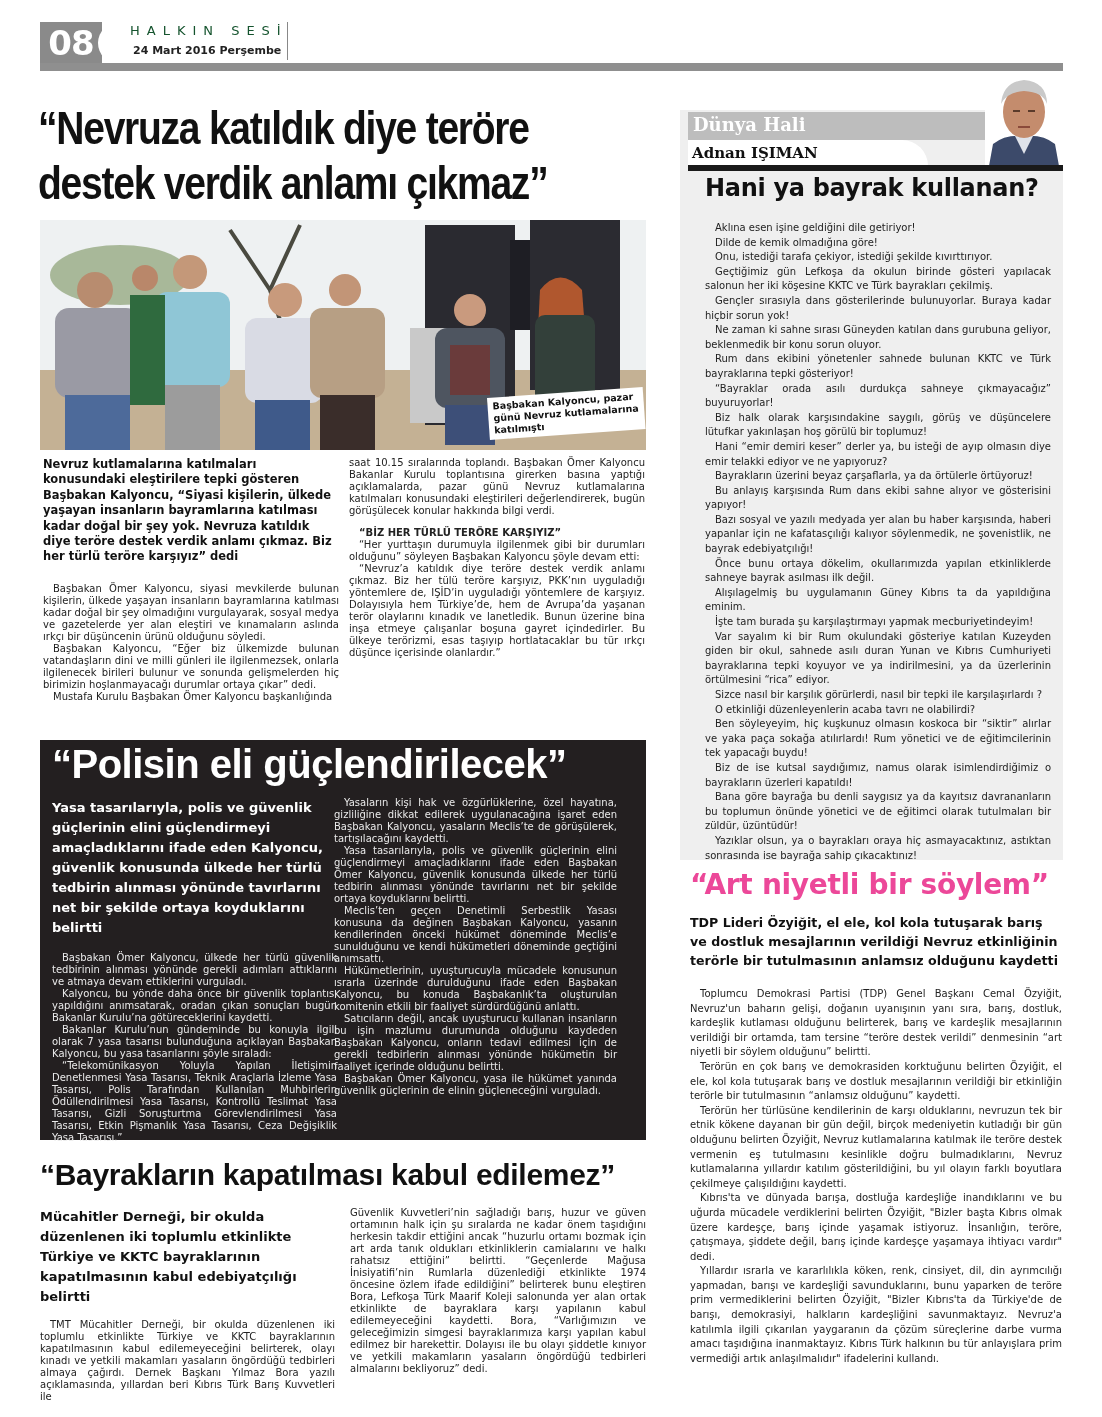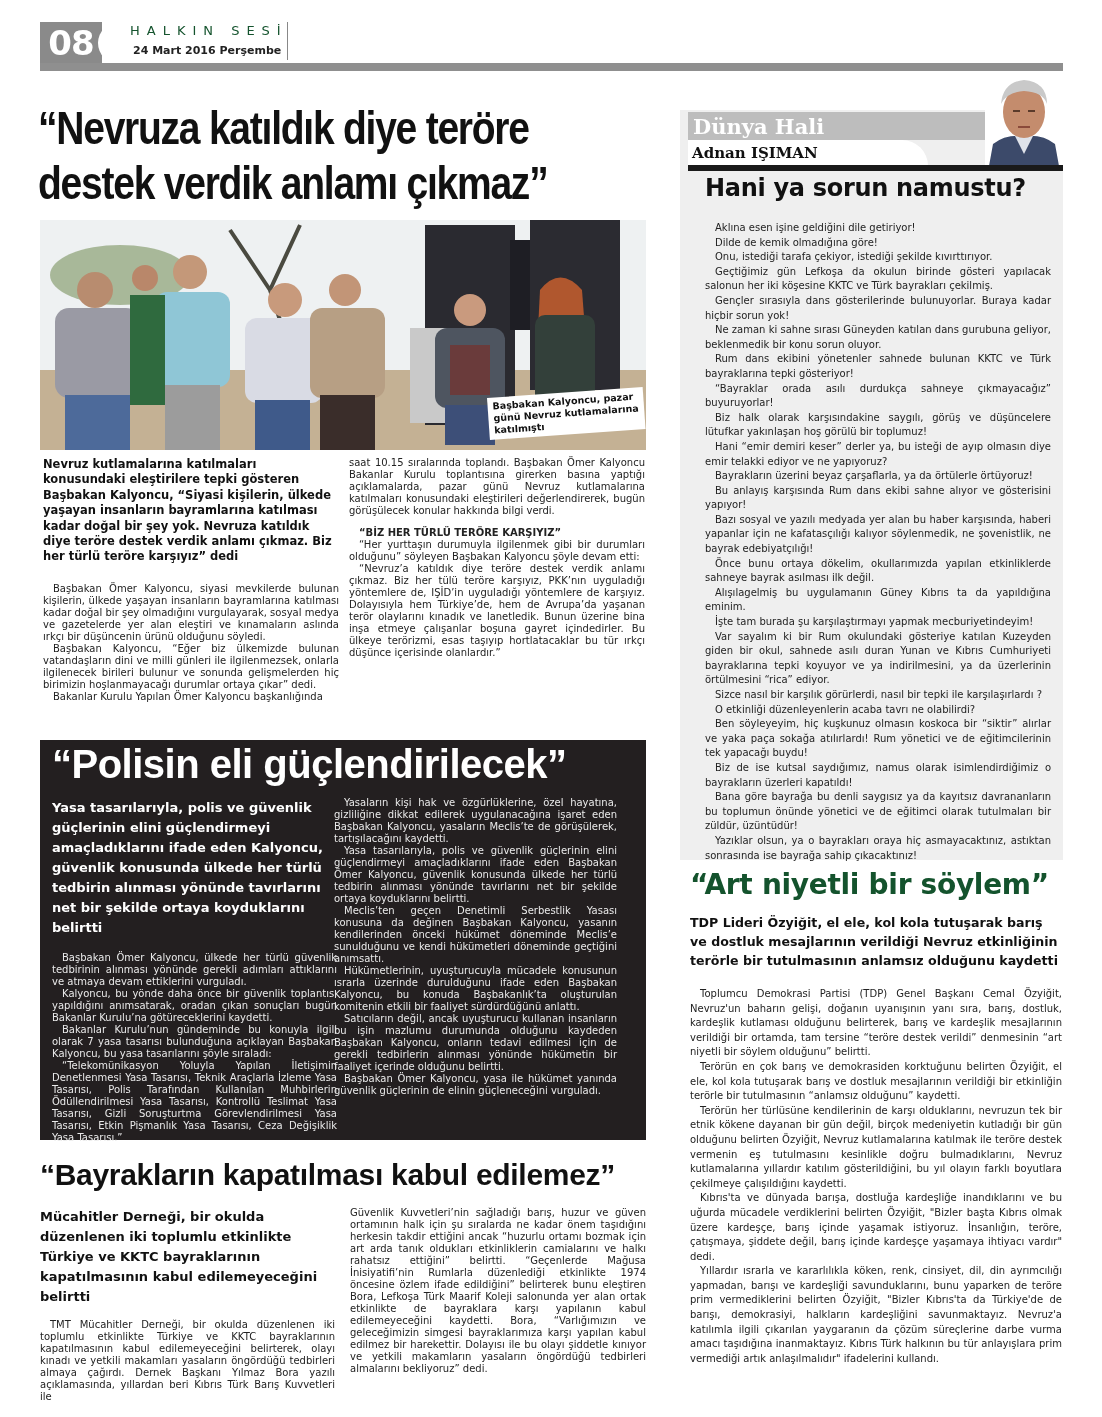--- a/index.html
+++ b/index.html
@@ -32,30 +32,30 @@
   .black-box .body-text, .dark-text { color: #eaeaea; }
   .dark-deck { color: #ffffff; font-size: 13px; line-height: 20px; font-weight: bold; }
 
   
   .bayrak-headline { left: 40px; top: 1158px; font-family: "Liberation Sans", sans-serif; font-weight: bold; font-size: 30px; letter-spacing: -0.3px; white-space: nowrap; color: #111; }
   .bayrak-deck { font-size: 13px; line-height: 20px; }
 
   
   .col-box { left: 680px; top: 110px; width: 383px; height: 750px; background: #efefef; }
   .col-label-bar { left: 688px; top: 112px; width: 300px; height: 28px; background: #bdbdbd; }
-  .col-label { left: 693px; top: 114px; font-family: "DejaVu Serif", serif; font-size: 21px; color: #fff; font-weight: bold; }
+  .col-label { left: 693px; top: 114px; font-family: "DejaVu Serif", serif; font-size: 18px; color: #fff; font-weight: bold; }
   .col-author-bar { left: 688px; top: 140px; width: 240px; height: 26px; background: #ffffff; border-radius: 0 26px 0 0; }
   .col-author { left: 692px; top: 144px; font-family: "DejaVu Serif", serif; font-size: 15px; font-weight: bold; color: #111; }
   .col-rule { left: 688px; top: 165px; width: 375px; height: 6px; background: #1a1a1a; }
   .col-photo { left: 985px; top: 74px; width: 78px; height: 92px; overflow: hidden; }
   .col-headline { left: 705px; top: 174px; font-family: "DejaVu Sans", sans-serif; font-weight: bold; font-size: 24px; color: #111; letter-spacing: -0.3px; white-space: nowrap; }
   .col-text { left: 705px; top: 221px; width: 346px; font-size: 10px; line-height: 14.6px; }
 
   
-  .art-headline { left: 690px; top: 868px; font-family: "DejaVu Sans", sans-serif; font-weight: bold; font-size: 28px; color: #14532d; white-space: nowrap; letter-spacing: -0.3px; }
+  .art-headline { left: 690px; top: 868px; font-family: "DejaVu Sans", sans-serif; font-weight: bold; font-size: 28px; color: #ec4899; white-space: nowrap; letter-spacing: -0.3px; }
   .art-deck { left: 690px; top: 913px; width: 372px; font-size: 12.6px; line-height: 19px; }
   .art-text { left: 690px; top: 987px; width: 372px; font-size: 10px; line-height: 14.6px; }
 </style>
 </head>
 <body>
 
 <div class="abs hdr-num">08</div>
 <div class="abs hdr-curve"></div>
 <div class="abs hdr-title">HALKIN SESİ</div>
 <div class="abs hdr-date">24 Mart 2016 Perşembe</div>
@@ -103,21 +103,21 @@
     </g>
   </svg>
 </div>
 <div class="abs caption">Başbakan Kalyoncu, pazar günü Nevruz kutlamalarına katılmıştı</div>
 
 <div class="abs" style="left:43px; top:457px; width:296px;">
   <div class="deck">Nevruz kutlamalarına katılmaları konusundaki eleştirilere tepki gösteren Başbakan Kalyoncu, “Siyasi kişilerin, ülkede yaşayan insanların bayramlarına katılması kadar doğal bir şey yok. Nevruza katıldık diye teröre destek verdik anlamı çıkmaz. Biz her türlü teröre karşıyız” dedi</div>
   <div class="body-text" style="margin-top:18px;">
     <p>Başbakan Ömer Kalyoncu, siyasi mevkilerde bulunan kişilerin, ülkede yaşayan insanların bayramlarına katılması kadar doğal bir şey olmadığını vurgulayarak, sosyal medya ve gazetelerde yer alan eleştiri ve kınamaların aslında ırkçı bir düşüncenin ürünü olduğunu söyledi.</p>
     <p>Başbakan Kalyoncu, “Eğer biz ülkemizde bulunan vatandaşların dini ve milli günleri ile ilgilenmezsek, onlarla ilgilenecek birileri bulunur ve sonunda gelişmelerden hiç birimizin hoşlanmayacağı durumlar ortaya çıkar” dedi.</p>
-    <p>Bakanlar Kurulu Yapılan Ömer Kalyoncu başkanlığında</p>
+    <p>Mustafa Kurulu Başbakan Ömer Kalyoncu başkanlığında</p>
   </div>
 </div>
 
 <div class="abs body-text" style="left:349px; top:457px; width:296px;">
   <p style="text-indent:0">saat 10.15 sıralarında toplandı. Başbakan Ömer Kalyoncu Bakanlar Kurulu toplantısına girerken basına yaptığı açıklamalarda, pazar günü Nevruz kutlamalarına katılmaları konusundaki eleştirileri değerlendirerek, bugün görüşülecek konular hakkında bilgi verdi.</p>
   <div class="sub-head">“BİZ HER TÜRLÜ TERÖRE KARŞIYIZ”</div>
   <p>“Her yurttaşın durumuyla ilgilenmek gibi bir durumları olduğunu” söyleyen Başbakan Kalyoncu şöyle devam etti:</p>
   <p>“Nevruz’a katıldık diye teröre destek verdik anlamı çıkmaz. Biz her tülü teröre karşıyız, PKK’nın uyguladığı yöntemlere de, IŞİD’in uyguladığı yöntemlere de karşıyız. Dolayısıyla hem Türkiye’de, hem de Avrupa’da yaşanan terör olaylarını kınadık ve lanetledik. Bunun üzerine bina inşa etmeye çalışanlar boşuna gayret içindedirler. Bu ülkeye terörizmi, esas taşıyıp hortlatacaklar bu tür ırkçı düşünce içerisinde olanlardır.”</p>
 </div>
 
@@ -136,21 +136,21 @@
   <p>Yasaların kişi hak ve özgürlüklerine, özel hayatına, gizliliğine dikkat edilerek uygulanacağına işaret eden Başbakan Kalyoncu, yasaların Meclis’te de görüşülerek, tartışılacağını kaydetti.</p>
   <p>Yasa tasarılarıyla, polis ve güvenlik güçlerinin elini güçlendirmeyi amaçladıklarını ifade eden Başbakan Ömer Kalyoncu, güvenlik konusunda ülkede her türlü tedbirin alınması yönünde tavırlarını net bir şekilde ortaya koyduklarını belirtti.</p>
   <p>Meclis’ten geçen Denetimli Serbestlik Yasası konusuna da değinen Başbakan Kalyoncu, yasanın kendilerinden önceki hükümet döneminde Meclis’e sunulduğunu ve kendi hükümetleri döneminde geçtiğini anımsattı.</p>
   <p>Hükümetlerinin, uyuşturucuyla mücadele konusunun ısrarla üzerinde durulduğunu ifade eden Başbakan Kalyoncu, bu konuda Başbakanlık’ta oluşturulan komitenin etkili bir faaliyet sürdürdüğünü anlattı.</p>
   <p>Satıcıların değil, ancak uyuşturucu kullanan insanların bu işin mazlumu durumunda olduğunu kaydeden Başbakan Kalyoncu, onların tedavi edilmesi için de gerekli tedbirlerin alınması yönünde hükümetin bir faaliyet içerinde olduğunu belirtti.</p>
   <p>Başbakan Ömer Kalyoncu, yasa ile hükümet yanında güvenlik güçlerinin de elinin güçleneceğini vurguladı.</p>
 </div>
 
 <div class="abs bayrak-headline">“Bayrakların kapatılması kabul edilemez”</div>
 <div class="abs" style="left:40px; top:1207px; width:295px;">
-  <div class="deck bayrak-deck">Mücahitler Derneği, bir okulda düzenlenen iki toplumlu etkinlikte Türkiye ve KKTC bayraklarının kapatılmasının kabul edilemeyeceğini belirtti</div>
+  <div class="deck bayrak-deck">Mücahitler Derneği, bir okulda düzenlenen iki toplumlu etkinlikte Türkiye ve KKTC bayraklarının kapatılmasının kabul edebiyatçılığı belirtti</div>
   <div class="body-text" style="margin-top:12px;">
     <p>TMT Mücahitler Derneği, bir okulda düzenlenen iki toplumlu etkinlikte Türkiye ve KKTC bayraklarının kapatılmasının kabul edilemeyeceğini belirterek, olayı kınadı ve yetkili makamları yasaların öngördüğü tedbirleri almaya çağırdı. Dernek Başkanı Yılmaz Bora yazılı açıklamasında, yıllardan beri Kıbrıs Türk Barış Kuvvetleri ile</p>
   </div>
 </div>
 <div class="abs body-text" style="left:350px; top:1207px; width:296px;">
   <p style="text-indent:0">Güvenlik Kuvvetleri’nin sağladığı barış, huzur ve güven ortamının halk için şu sıralarda ne kadar önem taşıdığını herkesin takdir ettiğini ancak “huzurlu ortamı bozmak için art arda tanık oldukları etkinliklerin camialarını ve halkı rahatsız ettiğini” belirtti. “Geçenlerde Mağusa İnisiyatifi’nin Rumlarla düzenlediği etkinlikte 1974 öncesine özlem ifade edildiğini” belirterek bunu eleştiren Bora, Lefkoşa Türk Maarif Koleji salonunda yer alan ortak etkinlikte de bayraklara karşı yapılanın kabul edilemeyeceğini kaydetti. Bora, “Varlığımızın ve geleceğimizin simgesi bayraklarımıza karşı yapılan kabul edilmez bir harekettir. Dolayısı ile bu olayı şiddetle kınıyor ve yetkili makamların yasaların öngördüğü tedbirleri almalarını bekliyoruz” dedi.</p>
 </div>
 
 <div class="abs col-box"></div>
 <div class="abs col-label-bar"></div>
@@ -163,21 +163,21 @@
     <path d="M4 92 L8 70 Q20 60 39 62 Q58 60 70 70 L74 92 Z" fill="#3c4a6a"></path>
     <path d="M30 62 L39 80 L48 62 Z" fill="#dfe3ea"></path>
     <ellipse cx="39" cy="38" rx="21" ry="26" fill="#c48c6d"></ellipse>
     <path d="M16 30 Q18 8 39 6 Q62 8 62 30 Q58 18 39 17 Q22 18 16 30 Z" fill="#c9c9c9"></path>
     <rect x="28" y="36" width="7" height="2" fill="#5a3a2a"></rect>
     <rect x="43" y="36" width="7" height="2" fill="#5a3a2a"></rect>
     <rect x="33" y="52" width="12" height="2" fill="#8a4a3a"></rect>
   </svg>
 </div>
 <div class="abs col-rule"></div>
-<div class="abs col-headline">Hani ya sorun namustu?</div>
+<div class="abs col-headline">Hani ya bayrak kullanan?</div>
 <div class="abs body-text col-text">
   <p>Aklına esen işine geldiğini dile getiriyor!</p>
   <p>Dilde de kemik olmadığına göre!</p>
   <p>Onu, istediği tarafa çekiyor, istediği şekilde kıvırttırıyor.</p>
   <p>Geçtiğimiz gün Lefkoşa da okulun birinde gösteri yapılacak salonun her iki köşesine KKTC ve Türk bayrakları çekilmiş.</p>
   <p>Gençler sırasıyla dans gösterilerinde bulunuyorlar. Buraya kadar hiçbir sorun yok!</p>
   <p>Ne zaman ki sahne sırası Güneyden katılan dans gurubuna geliyor, beklenmedik  bir konu sorun oluyor.</p>
   <p>Rum dans ekibini yönetenler sahnede bulunan KKTC ve Türk bayraklarına tepki gösteriyor!</p>
   <p>“Bayraklar orada asılı durdukça sahneye çıkmayacağız” buyuruyorlar!</p>
   <p>Biz halk olarak karşısındakine saygılı, görüş ve düşüncelere lütufkar yakınlaşan hoş görülü bir toplumuz!</p>

